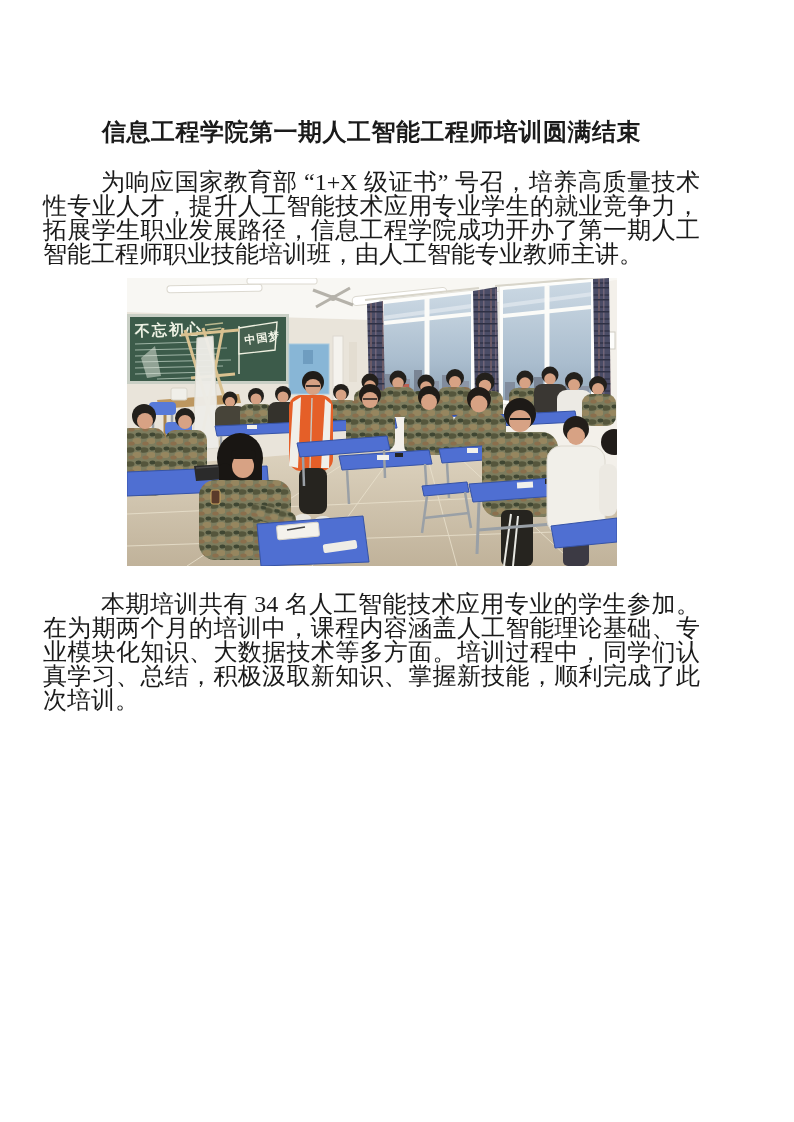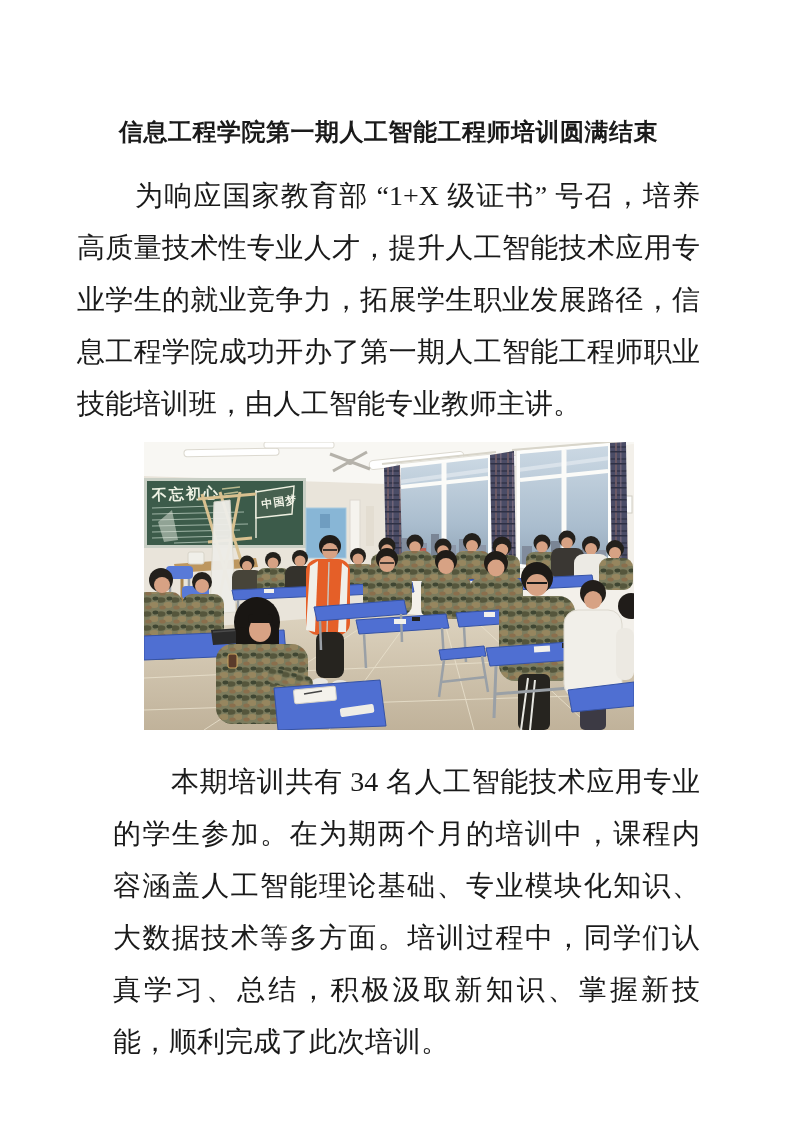--- a/index.html
+++ b/index.html
@@ -1,29 +1,29 @@
 <!DOCTYPE html>
 <html><head>
 <meta charset="utf-8">
 <style>
   html,body{margin:0;padding:0;background:#ffffff;}
   .page{
     width:794px;height:1122px;background:#ffffff;position:relative;
     font-family:"Liberation Serif","DejaVu Serif",serif;color:#1a1a1a;
-    box-sizing:border-box;padding:116px 94px 0 77px;overflow:hidden;
+    box-sizing:border-box;padding:116px 94px 0 43px;overflow:hidden;
   }
   .doc-title{
     margin:0;font-size:24px;line-height:32px;font-weight:bold;
     text-align:center;letter-spacing:0.5px;
   }
   .para{
-    margin:22px 0 0 0;font-size:28px;line-height:52px;
+    margin:22px 0 0 0;font-size:24px;line-height:24px;
     text-align:justify;text-indent:58px;
   }
-  .para.p2{margin-top:26px;margin-left:36px;}
+  .para.p2{margin-top:26px;}
   .para.p3{margin-top:24px;}
   figure.photo-wrap{margin:12px auto 0 auto;width:490px;height:288px;padding:0;}
   figure.photo-wrap svg{display:block;}
   .chalk-slogan{font-size:15px;letter-spacing:2px;fill:#edf1e3;font-weight:bold;}
   .chalk-flag{font-size:11px;letter-spacing:1px;fill:#f1f3e6;font-weight:bold;}
 </style>
 </head>
 <body>
 
 <div class="page">

